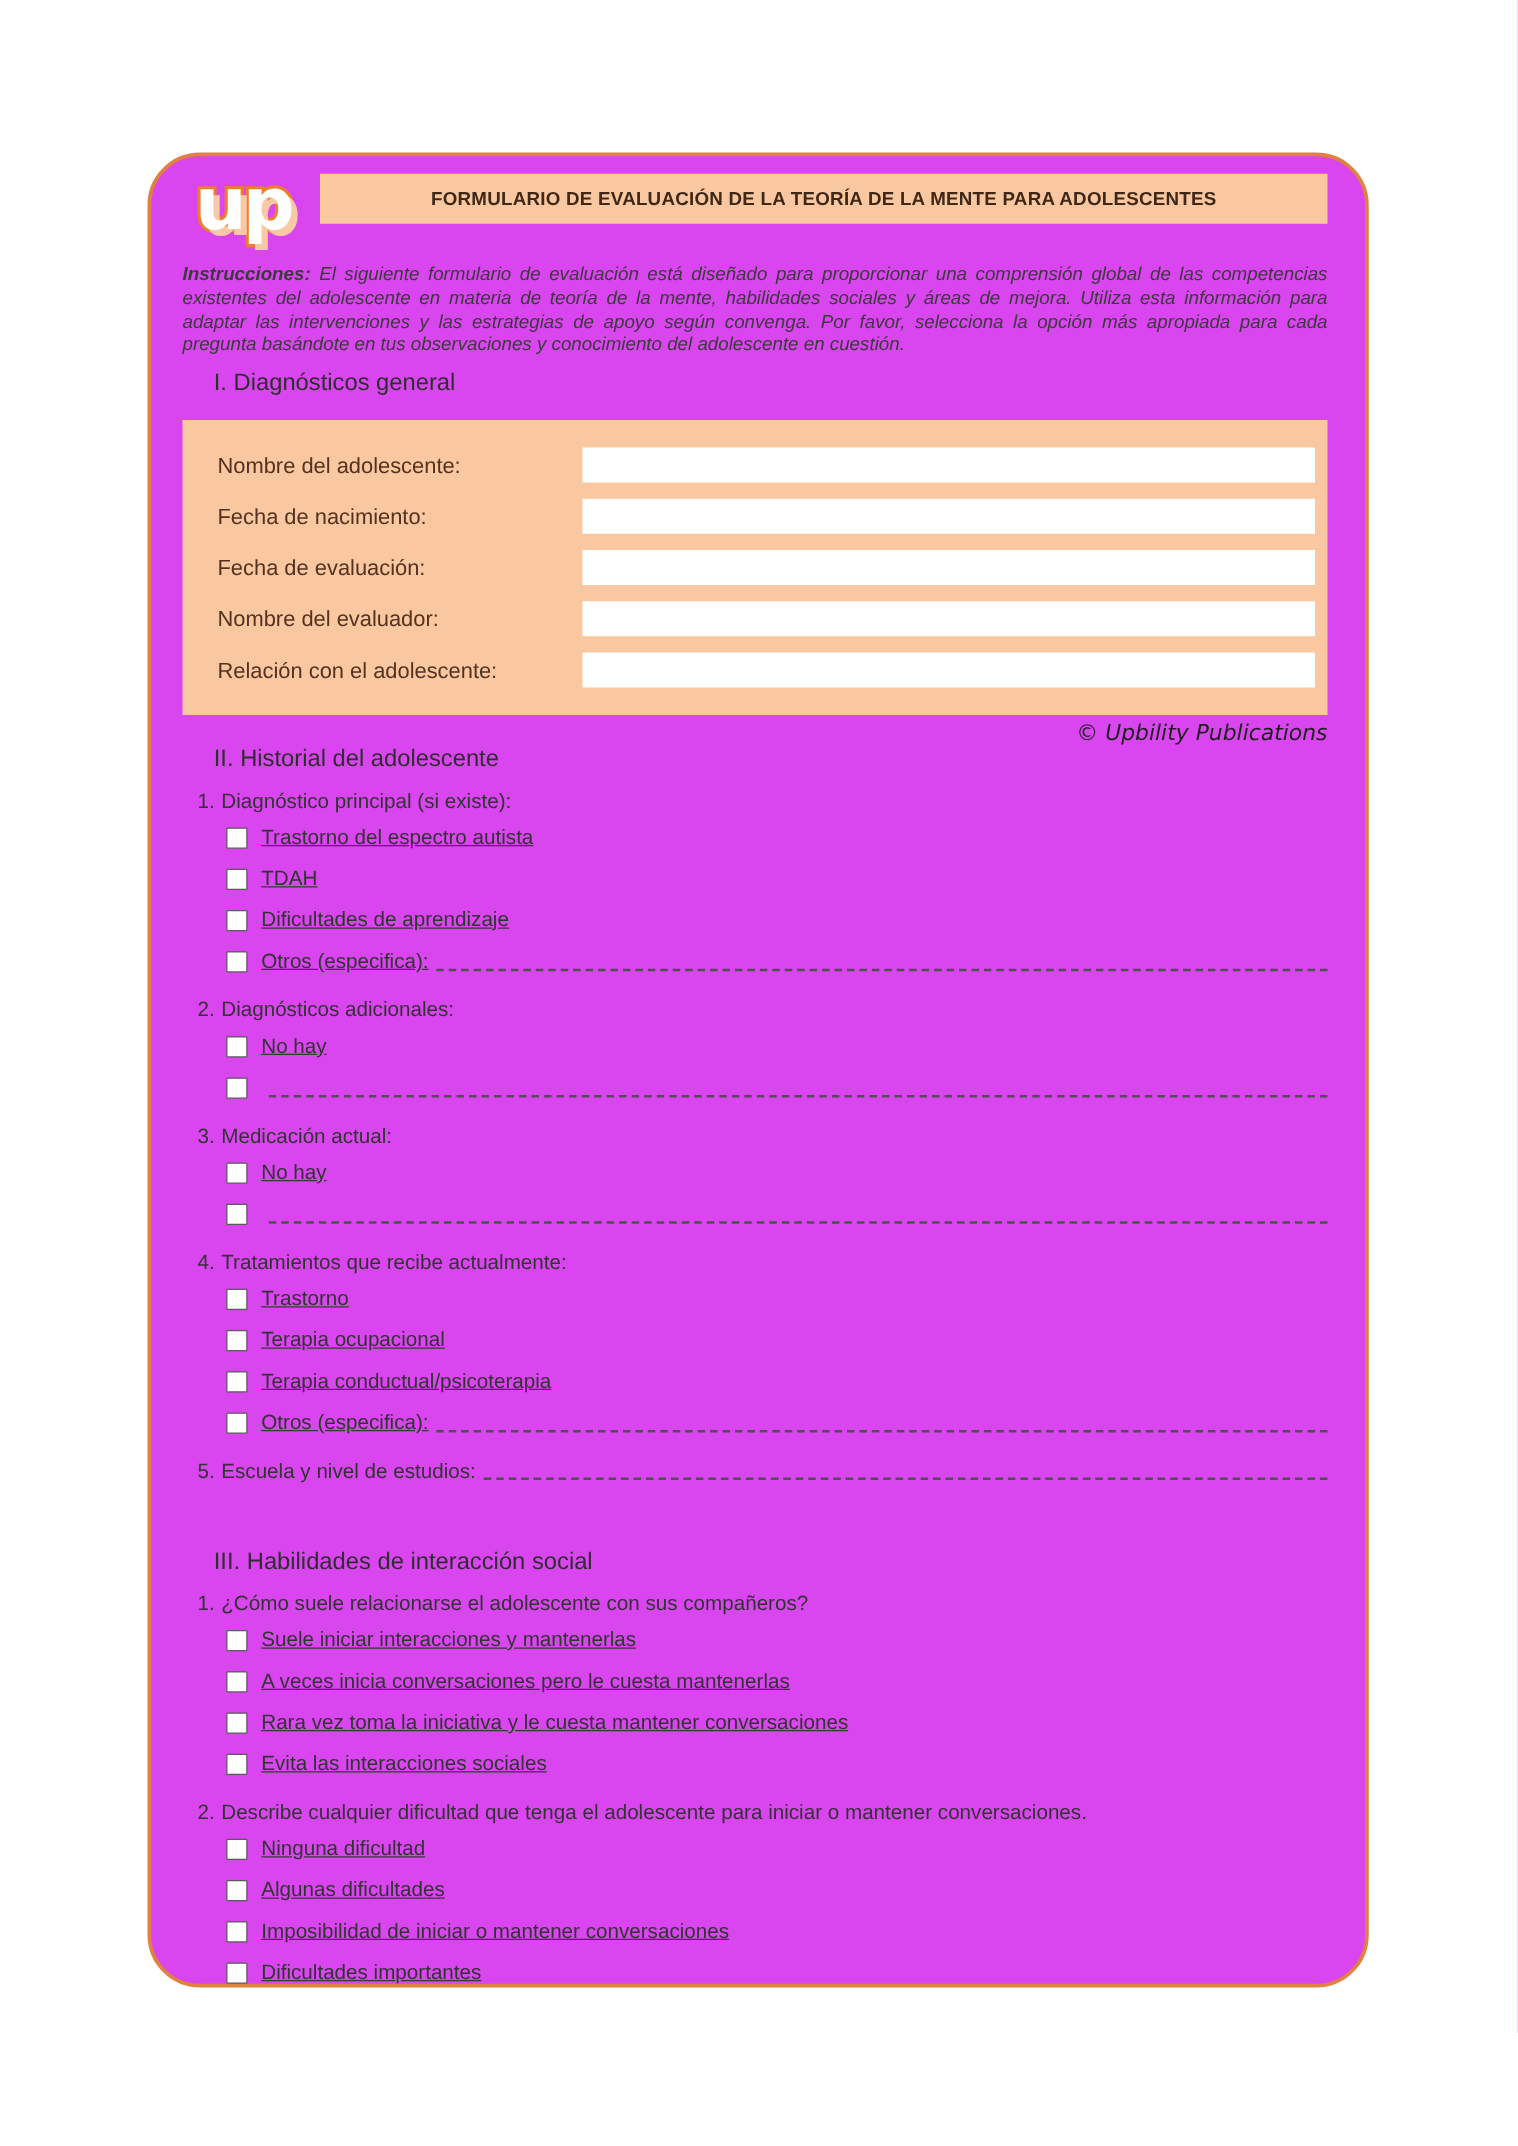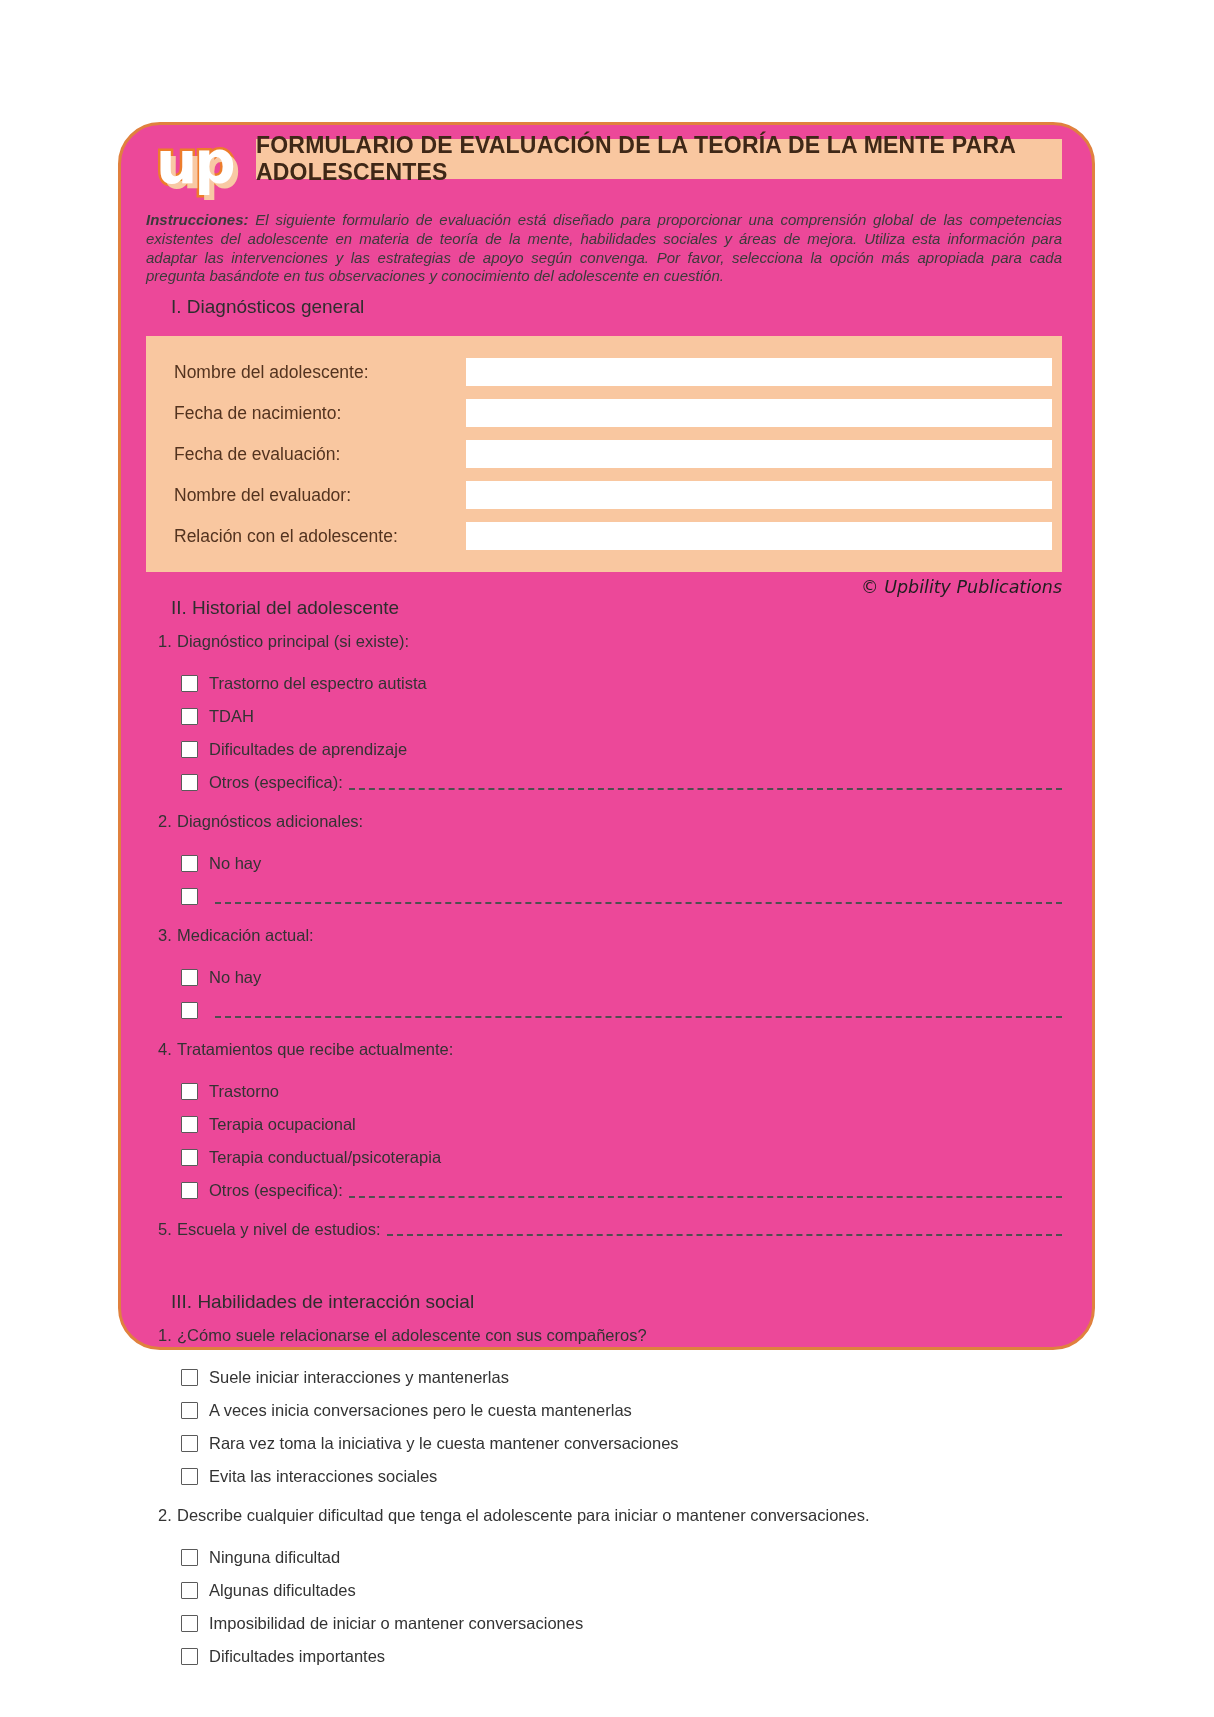--- a/index.html
+++ b/index.html
@@ -1,35 +1,35 @@
 <!DOCTYPE html>
 <html><head>
 <meta charset="utf-8">
 <style>
   * { margin:0; padding:0; box-sizing:border-box; }
   html,body { width:1214px; height:1717px; background:#ffffff;
     font-family:"Liberation Sans", sans-serif; color:#383838; }
   .page {
-    position:absolute; left:118px; top:122px; width:977px; height:1228px;
-    border:3px solid #E0813E; border-radius:42px; background:#ec4899;
+    position:absolute; left:118px; top:122px; width:977px; height:1468px;
+    border:3px solid #E0813E; border-radius:42px; background:#d946ef;
   }
   .content { padding:8px 30px 0 25px; }
 
   
   .header { display:flex; align-items:flex-start; }
   .logo { width:100px; height:74px; position:relative; flex:none; margin-left:10px; }
   .logo-text {
     font-family:"DejaVu Sans", sans-serif; font-weight:bold; font-size:58px; line-height:1.05;
     color:#ffffff; -webkit-text-stroke:5px #ED7D2B; letter-spacing:-3px;
     text-shadow:5px 5px 0 #F8C9A4; paint-order:stroke fill;
   }
   .titlebar {
     flex:1; height:40px; margin-top:6px; background:#F9C7A0;
     display:flex; align-items:center; justify-content:center;
-    font-size:23px; font-weight:bold; color:#3F2817; letter-spacing:0.2px;
+    font-size:15px; font-weight:bold; color:#3F2817; letter-spacing:0.2px;
   }
 
   
   .instructions {
     margin-top:4px; font-style:italic; font-size:15px; line-height:1.25;
     text-align:justify; color:#3b3b3b;
   }
   .instructions b { font-weight:bold; }
 
   
@@ -50,21 +50,21 @@
   .copyright {
     margin-top:5px; text-align:right; font-style:italic; font-size:17.5px; color:#1f1f1f;
     font-family:"DejaVu Sans", sans-serif;
   }
 
   
   .question { margin:13px 0 0 12px; }
   .q-head { display:flex; font-size:16.5px; color:#333; align-items:baseline; }
   .q-num { width:19px; flex:none; }
   .q-text { }
-  .q-options { margin-left:23px; margin-top:16px; }
+  .q-options { margin-left:23px; margin-top:3px;text-decoration:underline; }
   .option { display:flex; align-items:center; height:33px; }
   .checkbox {
     width:17px; height:17px; border:1.6px solid #5a5a5a; background:#fff;
     flex:none; margin-right:11px; border-radius:1px;
   }
   .opt-label { font-size:16.5px; color:#333; white-space:nowrap; }
   .fill-line {
     flex:1; border-bottom:2px dashed #4f4f4f; height:0;
     align-self:flex-end; margin-bottom:9px; margin-left:6px;
   }

